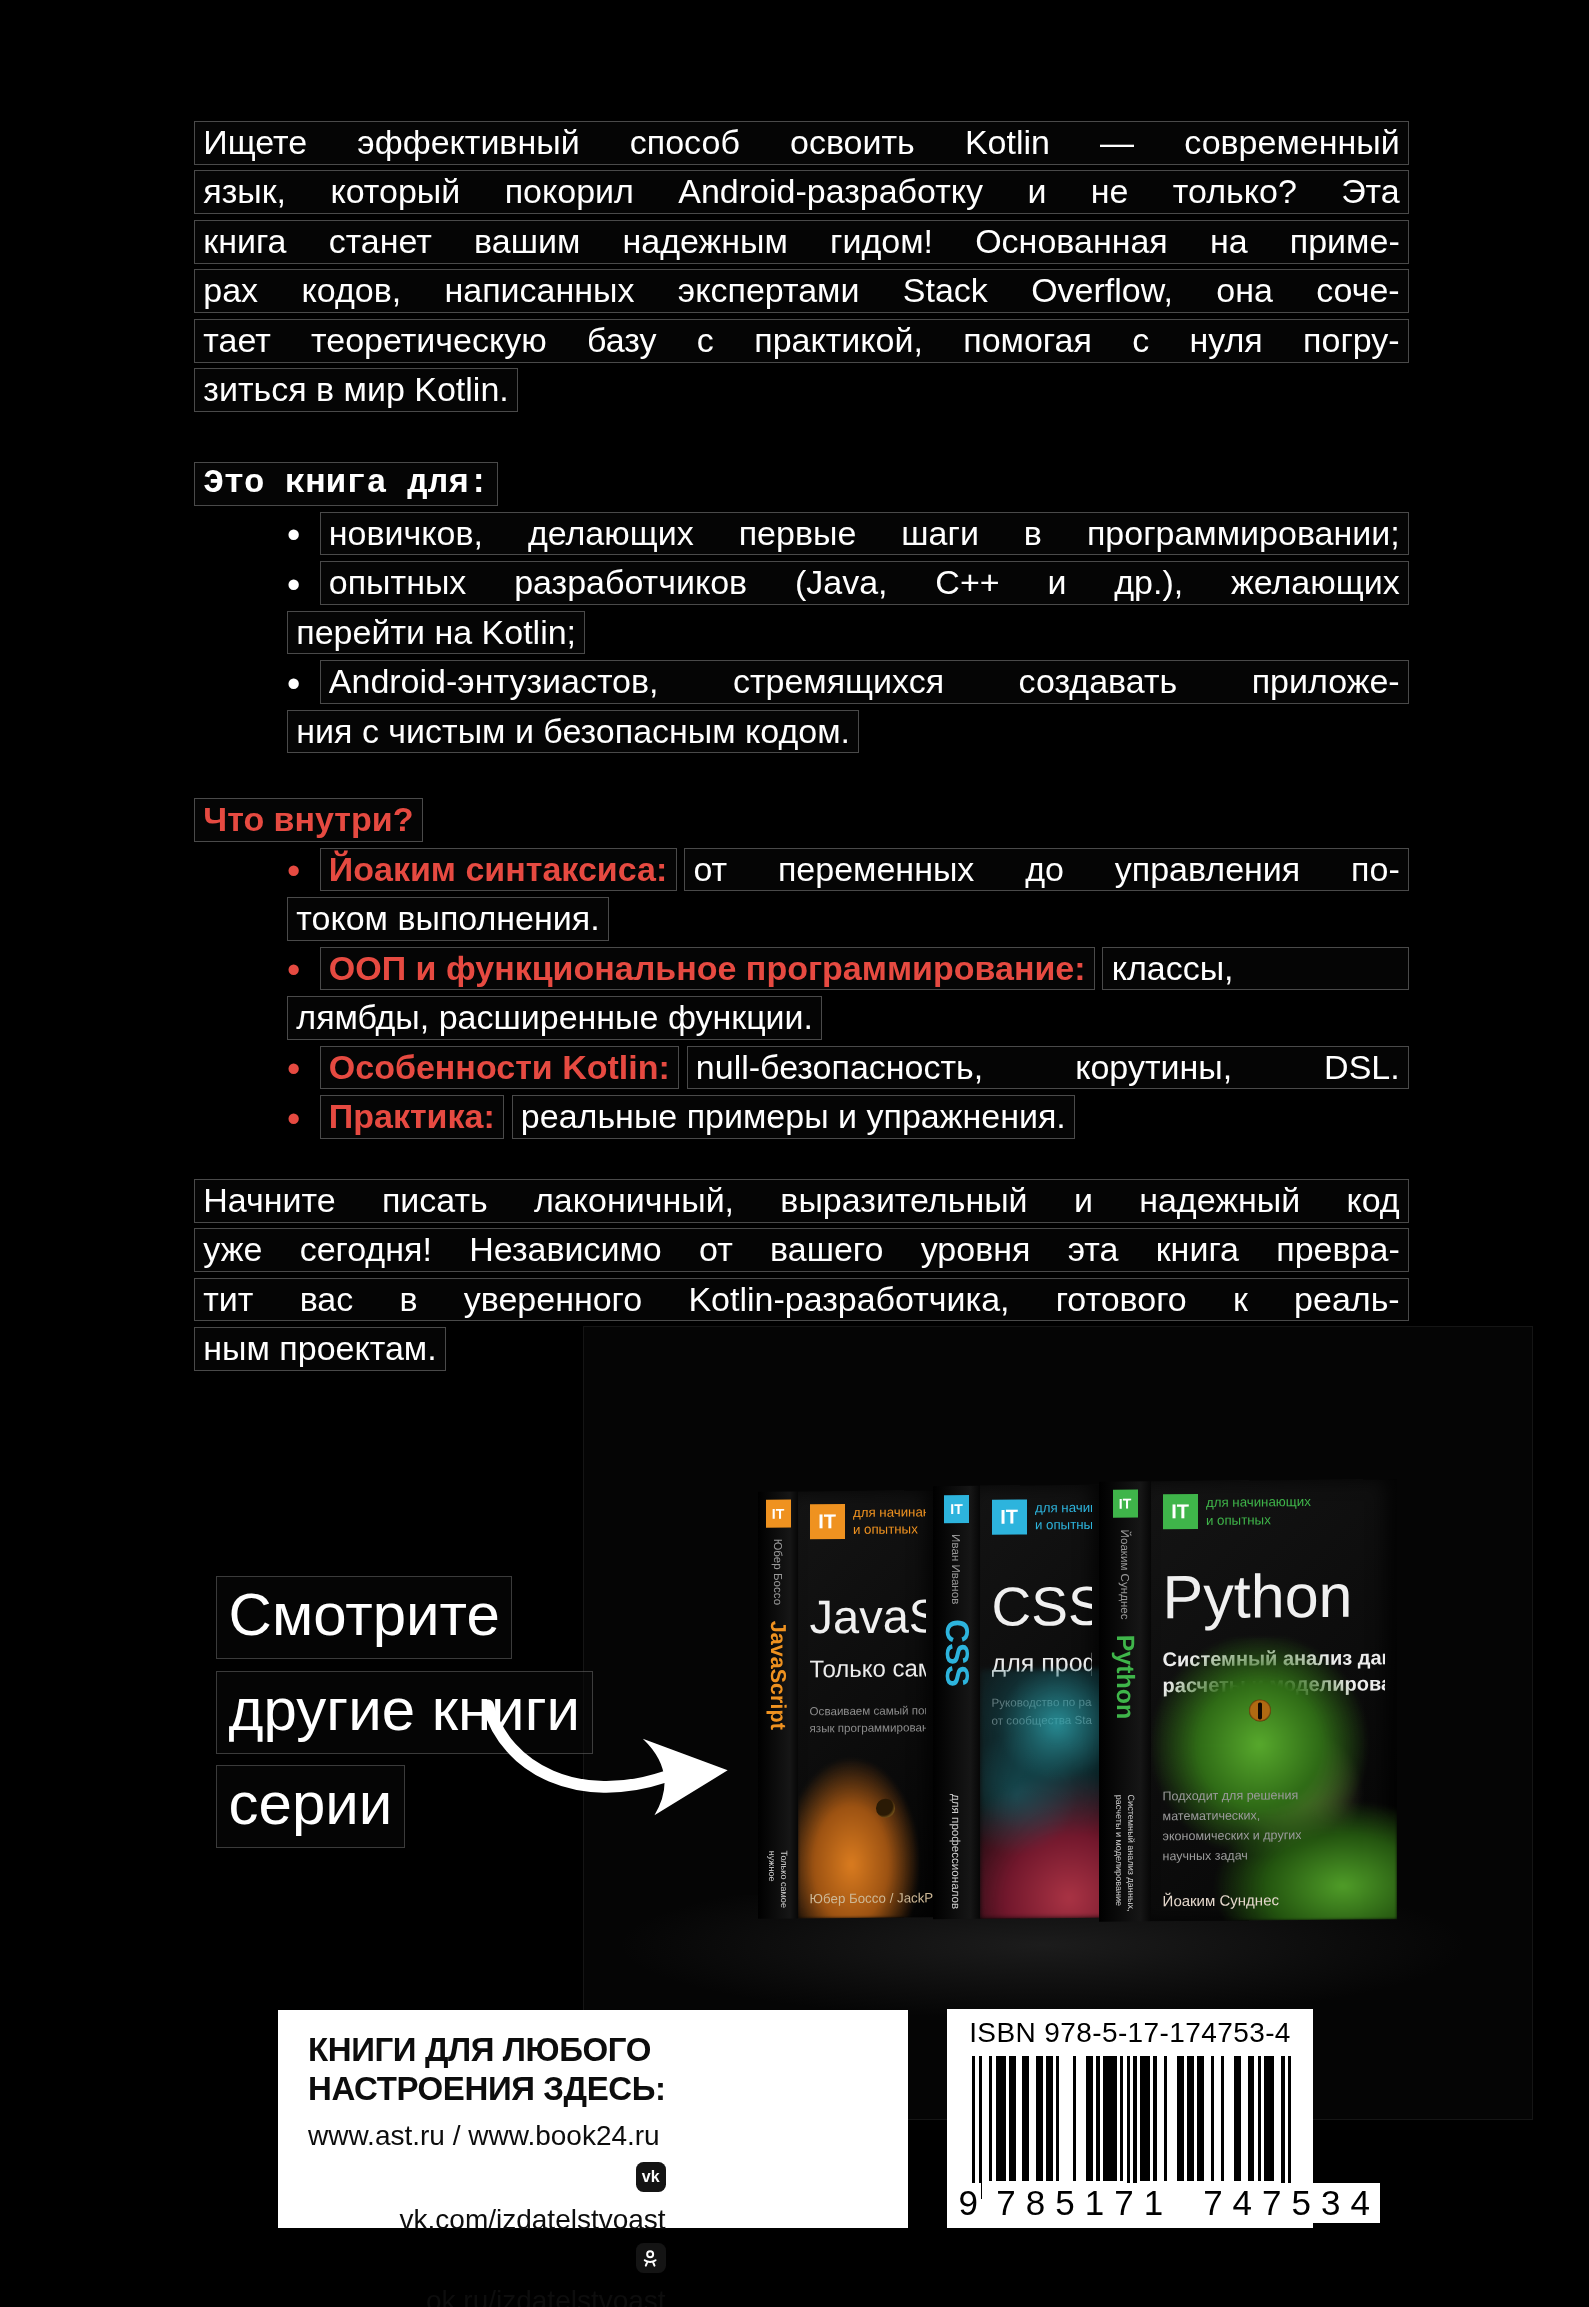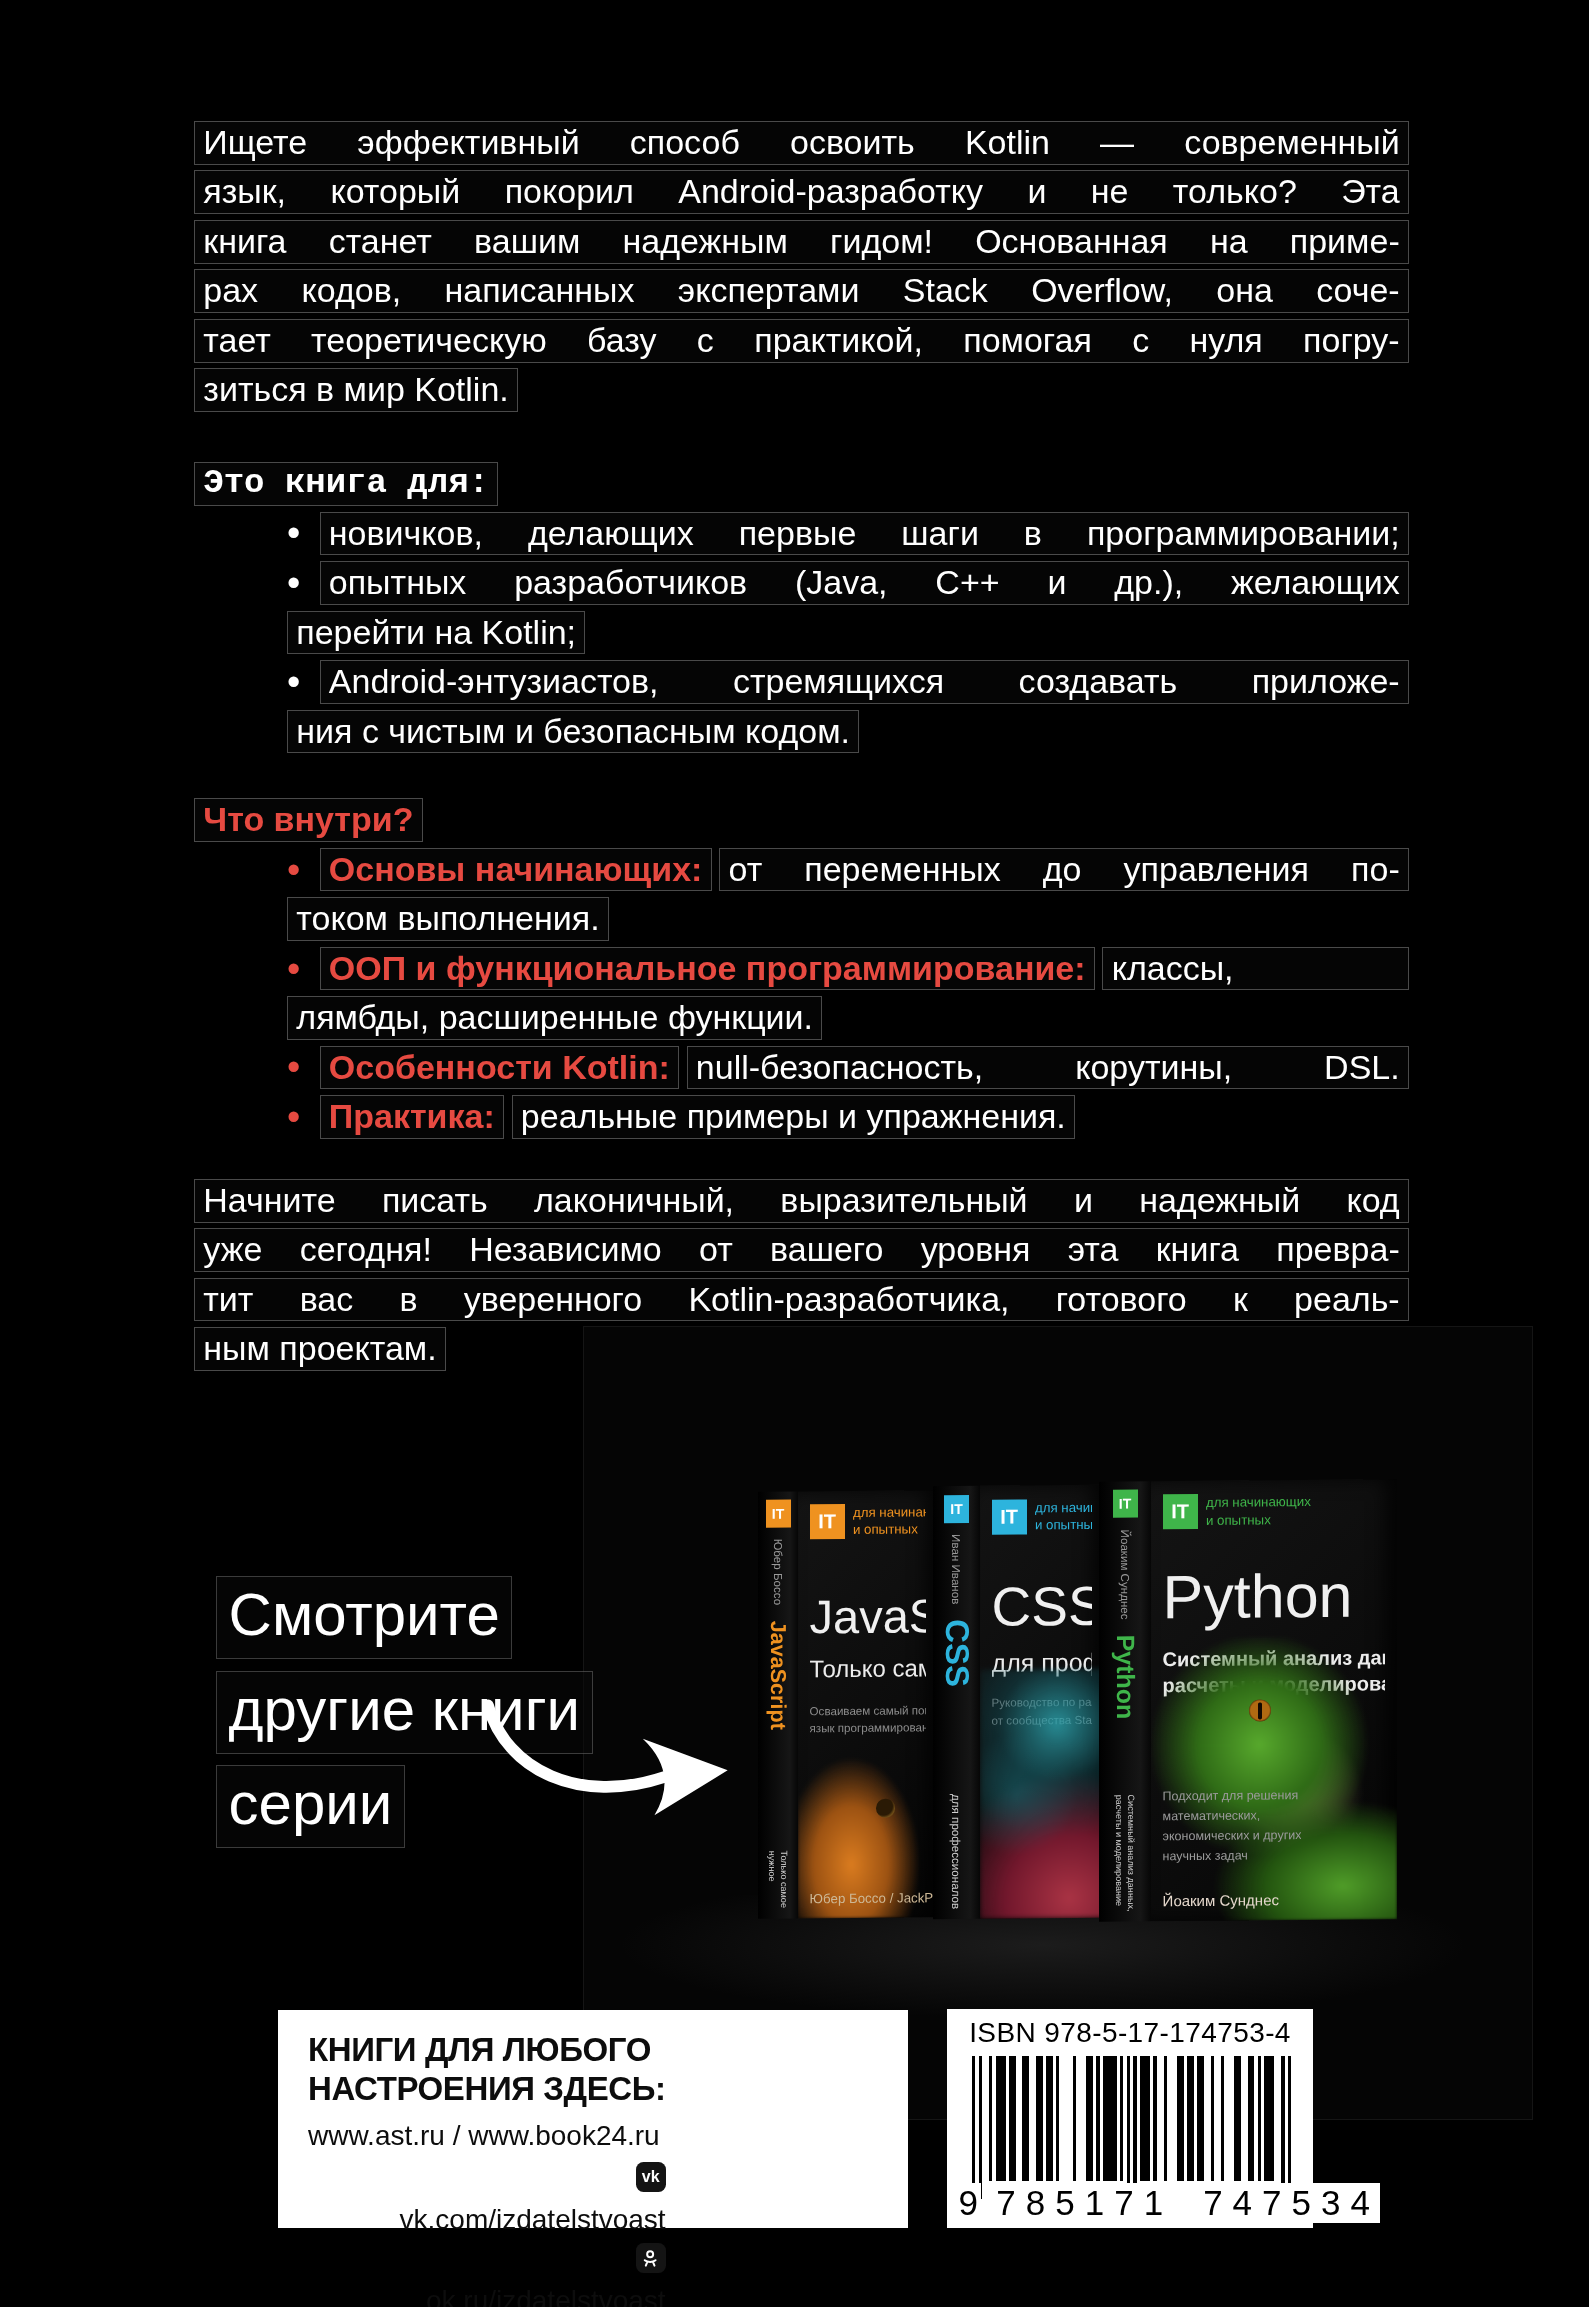--- a/index.html
+++ b/index.html
@@ -1,21 +1,21 @@
 <!DOCTYPE html>
 <html style="font-size:13.3px"><head>
 <meta charset="utf-8">
 <style>
   html,body{margin:0;padding:0;background:#000;}
   .page{position:relative;width:1590px;height:2307px;background:#000;overflow:hidden;
         font-family:"Liberation Sans","DejaVu Sans",sans-serif;--red:#e64a41;}
 
   
   .text-flow{position:absolute;left:194px;top:121px;width:1215px;}
-  .tline{display:flex;align-items:center;gap:7.5px;margin-bottom:5.8px;}
+  .tline{display:flex;align-items:flex-end;gap:7.5px;margin-bottom:5.8px;}
   .tline.ind{margin-left:93px;}
   .box{display:inline-block;border:0.8px solid rgba(255,255,255,.28);background:rgba(10,10,10,.55);
        padding:0 8.3px 1.7px;font-size:34px;line-height:40px;color:#fff;white-space:nowrap;}
   .just .box:last-child{flex:1 1 auto;white-space:normal;text-align:justify;text-align-last:justify;}
   .dot{flex:0 0 auto;width:25px;font-size:38px;line-height:40px;color:#fff;}
   .dot.red{color:var(--red);}
   .seg-red{color:var(--red);font-weight:bold;}
   .h-white{font-weight:bold;font-family:Liberation Mono, monospace;}
   .h-red{font-weight:bold;color:var(--red);}
   .mt60{margin-top:50px;} .mt54{margin-top:45px;} .mt48{margin-top:40px;}
@@ -144,21 +144,21 @@
           <span class="box">ния с чистым и безопасным кодом.</span>
         </div>
       </div>
 
     <div class="tline mt54">
       <span class="box h-red">Что внутри?</span>
     </div>
     <div>
         <div class="tline just ind">
           <span class="dot red">•</span>
-          <span class="box seg-red">Основы начинающих:</span>
+          <span class="box seg-red">Йоаким синтаксиса:</span>
           <span class="box">от переменных до управления по-</span>
         </div>
         <div class="tline ind">
           <span class="box">током выполнения.</span>
         </div>
         <div class="tline just ind">
           <span class="dot red">•</span>
           <span class="box seg-red">ООП и функциональное программирование:</span>
           <span class="box">классы,</span>
         </div>

